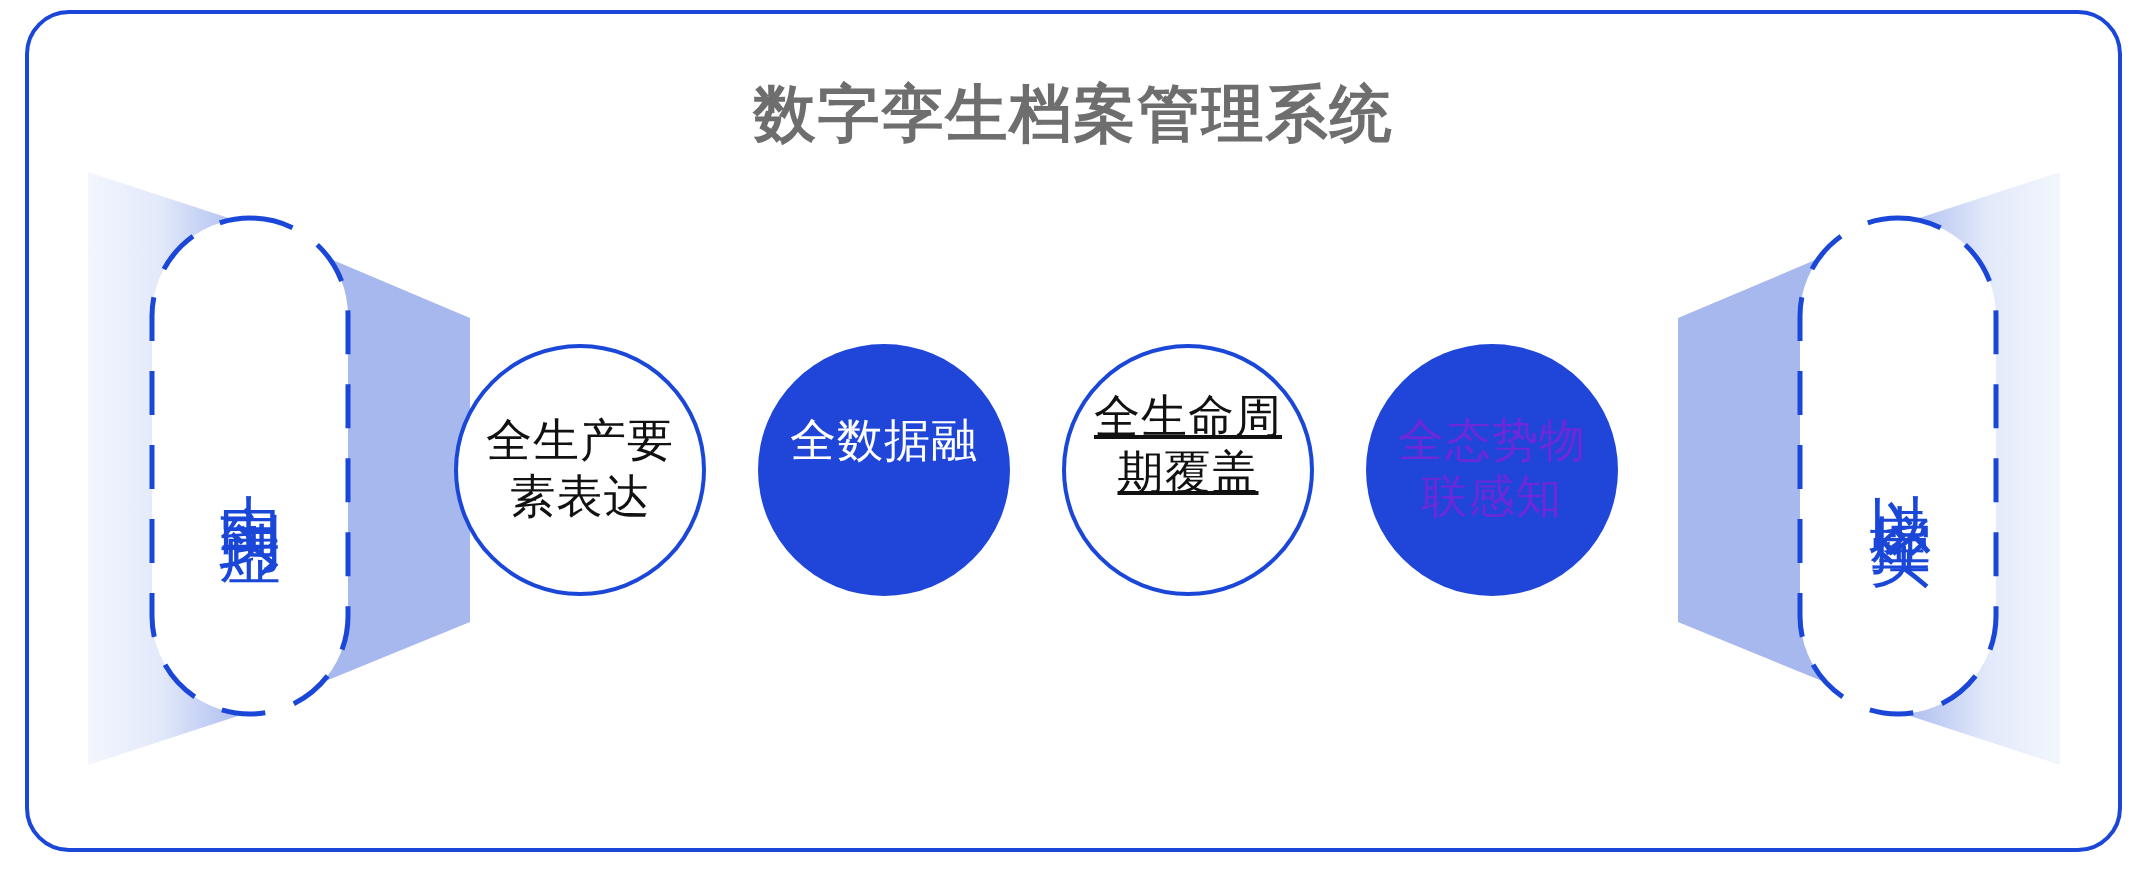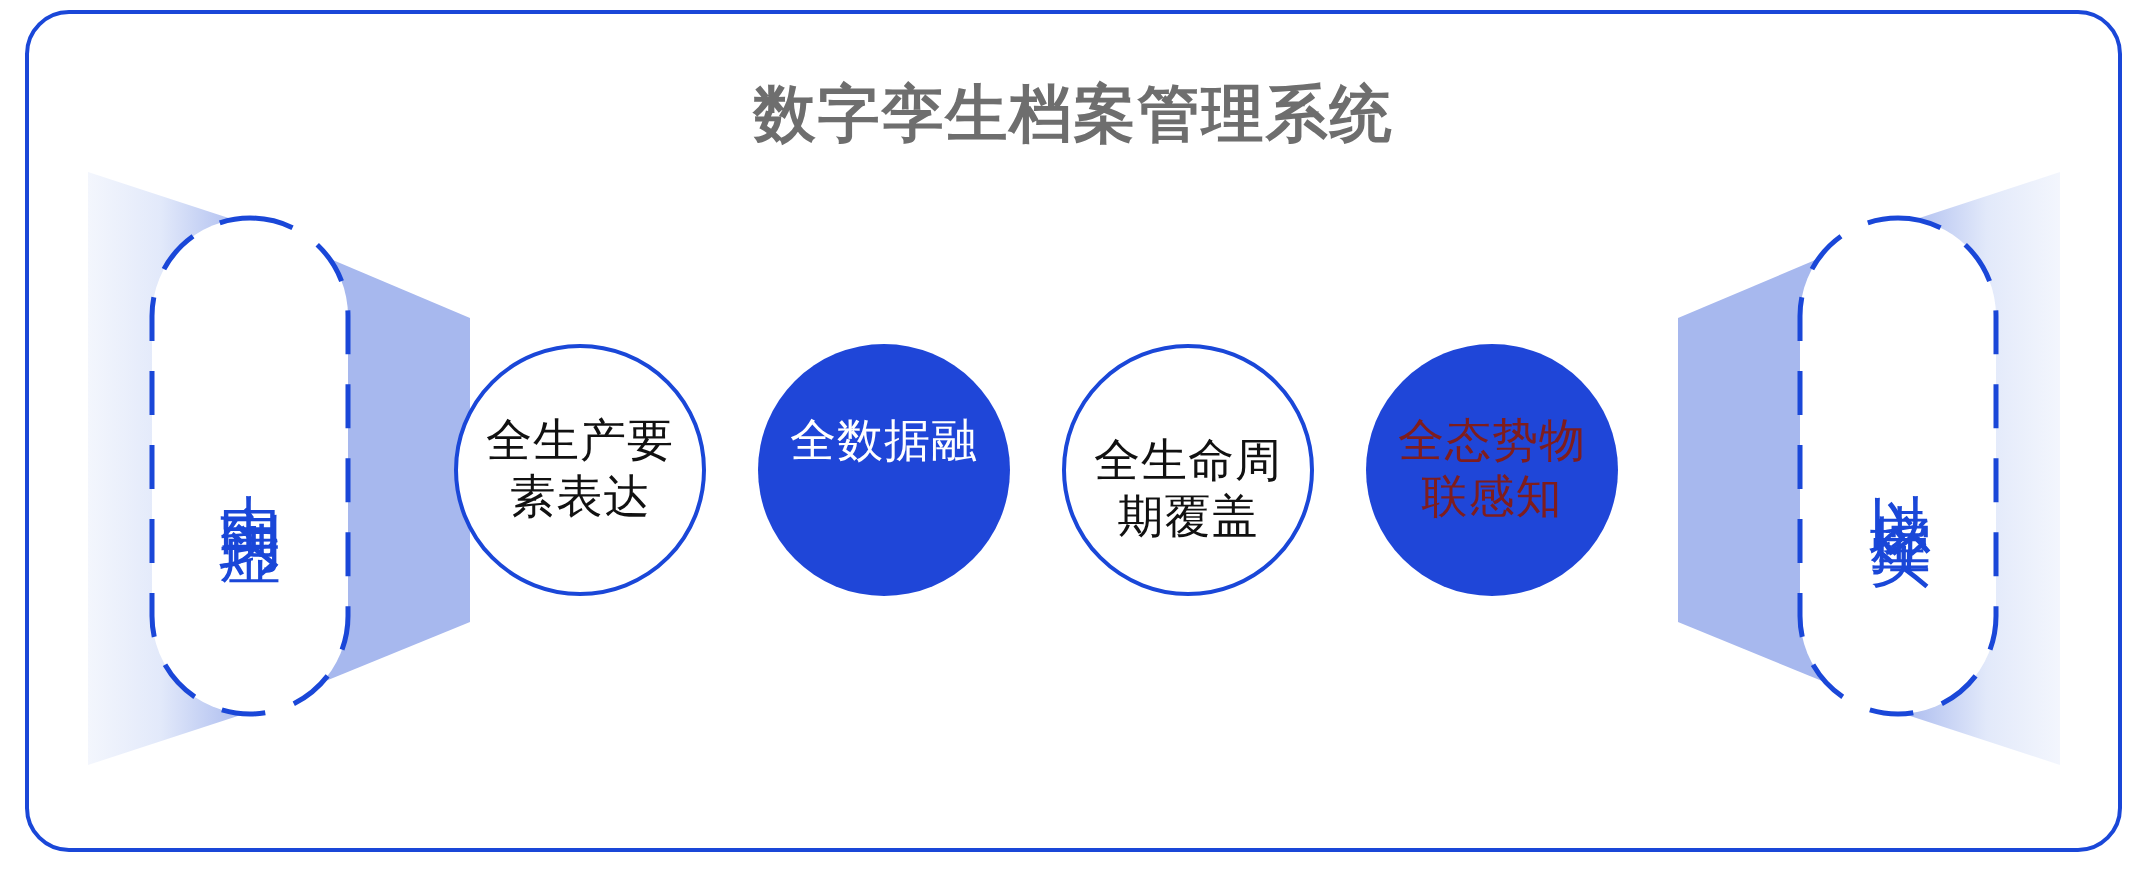--- a/index.html
+++ b/index.html
@@ -135,23 +135,23 @@
 
   <div class="circle-label dark" style="left: 455px; width: 250px; top: 412px; color: rgb(17, 17, 17);">
     <span class="l1">全生产要</span>
     <span class="l2">素表达</span>
   </div>
 
   <div class="circle-label light" style="left: 759px; width: 250px; top: 412px; color: rgb(255, 255, 255); text-align: center;">
     <span class="l1">全数据融</span>
   </div>
 
-  <div class="circle-label dark" style="left: 1063px; width: 250px; top: 432px; color: rgb(17, 17, 17);">
+  <div class="circle-label dark" style="left: 1063px; width: 250px; top: 388px; color: rgb(17, 17, 17); text-decoration: underline;">
     <span class="l1">全生命周</span>
     <span class="l2">期覆盖</span>
   </div>
 
-  <div class="circle-label light" style="left: 1367px; width: 250px; top: 412px; color: #7f1d1d;">
+  <div class="circle-label light" style="left: 1367px; width: 250px; top: 412px; color: #6d28d9;">
     <span class="l1">全态势物</span>
     <span class="l2">联感知</span>
   </div>
 
 </div>
 
 </body></html>

